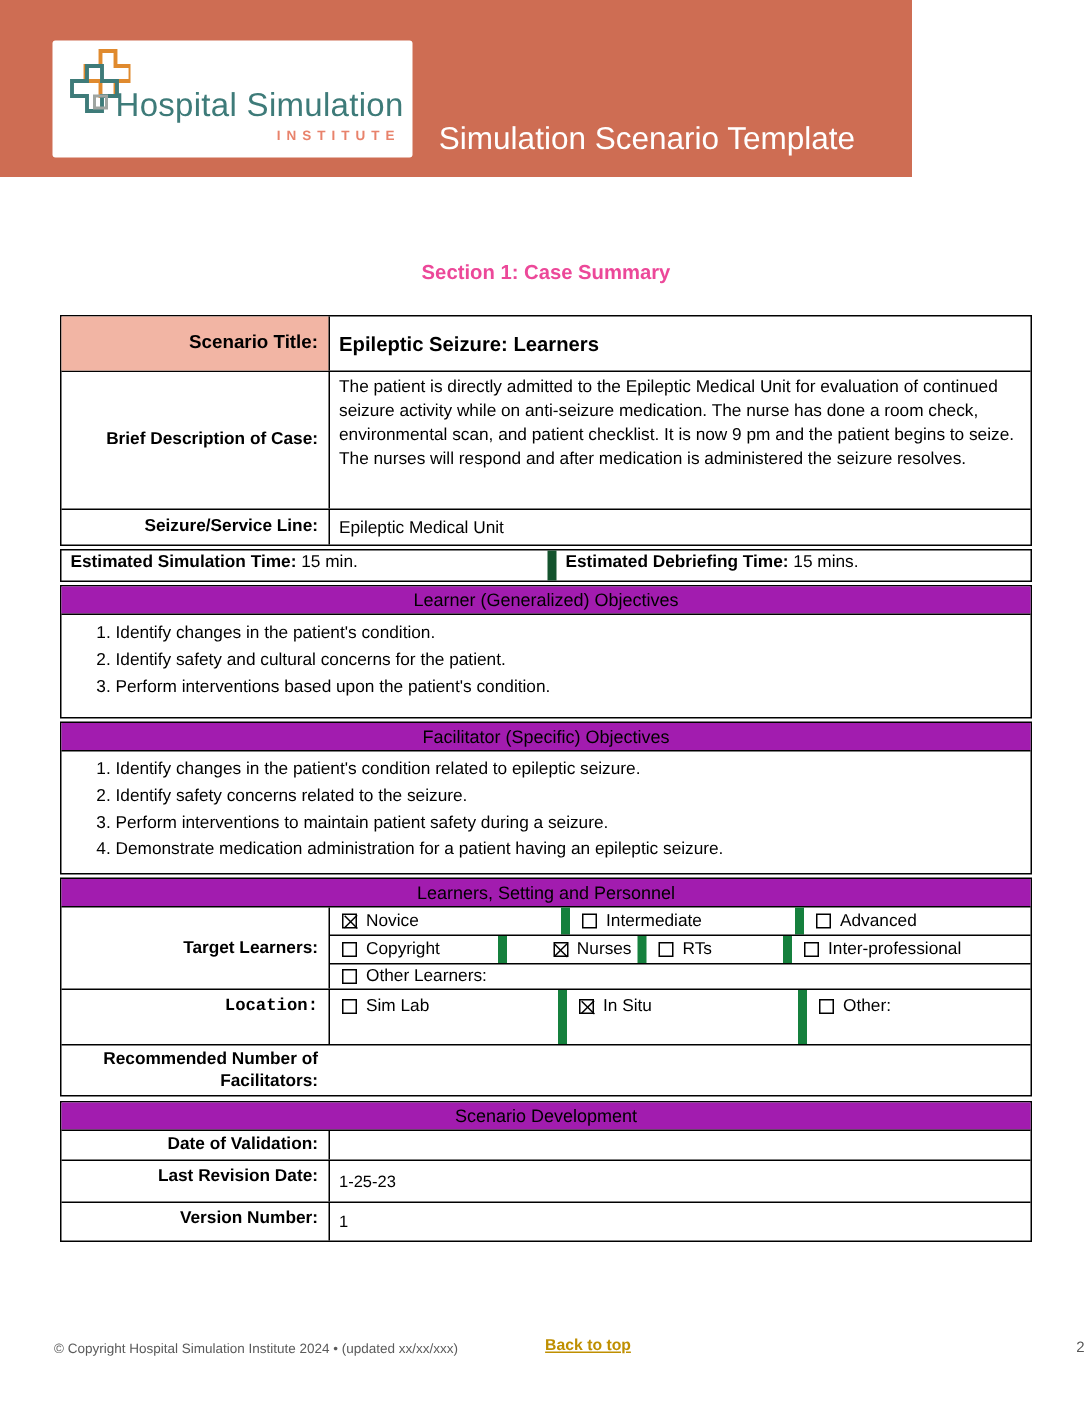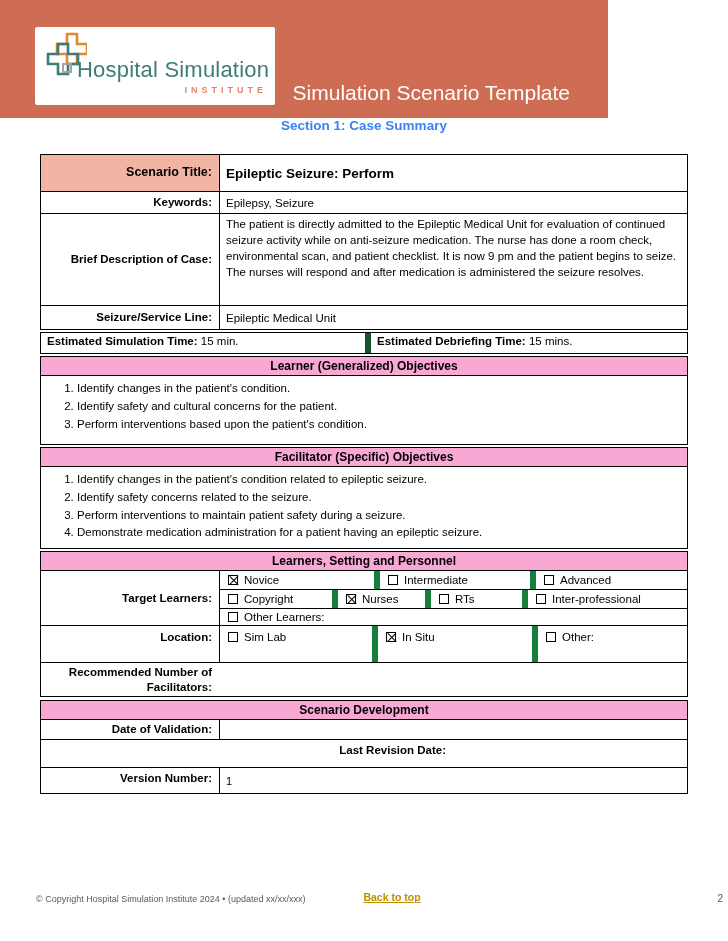--- a/index.html
+++ b/index.html
@@ -14,36 +14,36 @@
     position:absolute; left:35px; top:27px; width:240px; height:78px;
     background:#fff; border-radius:2px;
   }
   .logo-cross { position:absolute; left:6px; top:3px; }
   .logo-text { position:absolute; left:42px; top:30px; width:192px; }
   .logo-title { color:#3E7B79; font-size:22px; font-weight:400; letter-spacing:0.2px; white-space:nowrap; }
   .logo-sub { text-align:right; color:#E8826B; font-size:9px; letter-spacing:4px; font-weight:600; margin-top:2px; padding-right:2px; }
   .banner-title { position:absolute; right:38px; bottom:13px; color:#fff; font-size:21px; font-weight:400; }
 
   
-  .section-title { text-align:center; font-size:13.5px; font-weight:bold; color:#3b82f6; }
+  .section-title { margin-top:56px; text-align:center; font-size:13.5px; font-weight:bold; color:#ec4899; }
   .page { padding:0 40px; margin-top:21px; }
 
   .tbl { border:1.6px solid #000; background:#fff; }
   .tbl + .tbl { margin-top:2px; }
   .row { display:flex; align-items:stretch; }
   .row + .row { border-top:1px solid #000; }
   .cell { padding:2px 6px; font-size:11.5px; }
   .lbl {
     width:178px; flex:none; font-weight:bold; text-align:right;
     display:flex; align-items:center; justify-content:flex-end;
     padding:2px 7px; font-size:11.5px; line-height:1.25;
   }
   .val { flex:1; border-left:1px solid #000; display:flex; flex-direction:column; justify-content:center; }
   .salmon { background:#F2B5A4; }
-  .hdr { background:#f9a8d4; font-weight:bold; text-align:center; font-size:12px; padding:2px 0; }
+  .hdr { background:#a21caf; font-weight:normal; text-align:center; font-size:12px; padding:2px 0; }
 
   
   .obj-body { padding:4px 8px 6px 8px; }
   .obj-body ol { margin:0; padding-left:28px; }
   .obj-body li { font-size:11.5px; line-height:1.55; }
 
   
   .cbx { display:flex; align-items:center; padding:3px 4px 3px 8px; font-size:11.5px; }
   .cbx + .cbx { border-left:6px solid #15803d; }
   .cb { display:inline-block; width:10px; height:10px; border:1.3px solid #000; position:relative; margin-right:6px; flex:none; background:#fff; }
@@ -91,25 +91,21 @@
   <div class="banner-title">Simulation Scenario Template</div>
 </div>
 
 <div class="section-title">Section 1: Case Summary</div>
 
 <div class="page">
 
   <div class="tbl">
     <div class="row" style="min-height:36px;">
       <div class="lbl salmon" style="font-size:12.5px;">Scenario Title:</div>
-      <div class="val cell" style="font-weight:bold; font-size:13.5px;">Epileptic Seizure: Perform</div>
-    </div>
-    <div class="row" style="min-height:22px;">
-      <div class="lbl">Keywords:</div>
-      <div class="val cell">Epilepsy, Seizure</div>
+      <div class="val cell" style="font-weight:bold; font-size:13.5px;">Epileptic Seizure: Learners</div>
     </div>
     <div class="row" style="min-height:92px;">
       <div class="lbl">Brief Description of Case:</div>
       <div class="val cell" style="justify-content:flex-start; line-height:1.38; padding-top:3px;">The patient is directly admitted to the Epileptic Medical Unit for evaluation of continued seizure activity while on anti-seizure medication. The nurse has done a room check, environmental scan, and patient checklist. It is now 9 pm and the patient begins to seize.  The nurses will respond and after medication is administered the seizure resolves.</div>
     </div>
     <div class="row" style="min-height:24px;">
       <div class="lbl">Seizure/Service Line:</div>
       <div class="val cell">Epileptic Medical Unit</div>
     </div>
   </div>
@@ -168,21 +164,21 @@
           <div class="cbx" style="flex:1;">
             <span class="cb"></span>
             <span>Advanced</span>
           </div>
         </div>
         <div class="row">
           <div class="cbx" style="width:112px; flex:none;">
             <span class="cb"></span>
             <span>Copyright</span>
           </div>
-          <div class="cbx" style="width:93px; flex:none;">
+          <div class="cbx" style="width:93px; flex:none;justify-content:flex-end;">
             <span class="cb checked"></span>
             <span>Nurses</span>
           </div>
           <div class="cbx" style="width:97px; flex:none;">
             <span class="cb"></span>
             <span>RTs</span>
           </div>
           <div class="cbx" style="flex:1;">
             <span class="cb"></span>
             <span>Inter-professional</span>
@@ -191,21 +187,21 @@
         <div class="row">
           <div class="cbx" style="flex:1; padding-top:2px; padding-bottom:2px;">
             <span class="cb"></span>
             <span>Other Learners:</span>
           </div>
         </div>
       </div>
     </div>
 
     <div class="row" style="min-height:37px;">
-      <div class="lbl" style="align-items:flex-start; padding-top:4px;">Location:</div>
+      <div class="lbl" style="align-items:flex-start; padding-top:4px;font-family:Liberation Mono, monospace;">Location:</div>
       <div class="grp">
         <div class="row" style="border-top:0; flex:1;">
           <div class="cbx" style="width:152px; flex:none; align-items:flex-start; padding-top:5px;">
             <span class="cb" style="margin-top:1px;"></span>
             <span>Sim Lab</span>
           </div>
           <div class="cbx" style="width:160px; flex:none; align-items:flex-start; padding-top:5px;">
             <span class="cb checked" style="margin-top:1px;"></span>
             <span>In Situ</span>
           </div>
@@ -223,20 +219,21 @@
   </div>
 
   <div class="tbl" style="margin-top:3px;">
     <div class="hdr">Scenario Development</div>
     <div class="row" style="min-height:20px; border-top:1px solid #000;">
       <div class="lbl">Date of Validation:</div>
       <div class="val cell"></div>
     </div>
     <div class="row" style="min-height:28px;justify-content:center;">
       <div class="lbl" style="align-items:flex-start; padding-top:3px;">Last Revision Date:</div>
+      <div class="val cell" style="font-size:11px;">1-25-23</div>
     </div>
     <div class="row" style="min-height:26px;">
       <div class="lbl" style="align-items:flex-start; padding-top:3px;">Version Number:</div>
       <div class="val cell" style="font-size:11px;">1</div>
     </div>
   </div>
 
 </div>
 
 <div class="footer">

